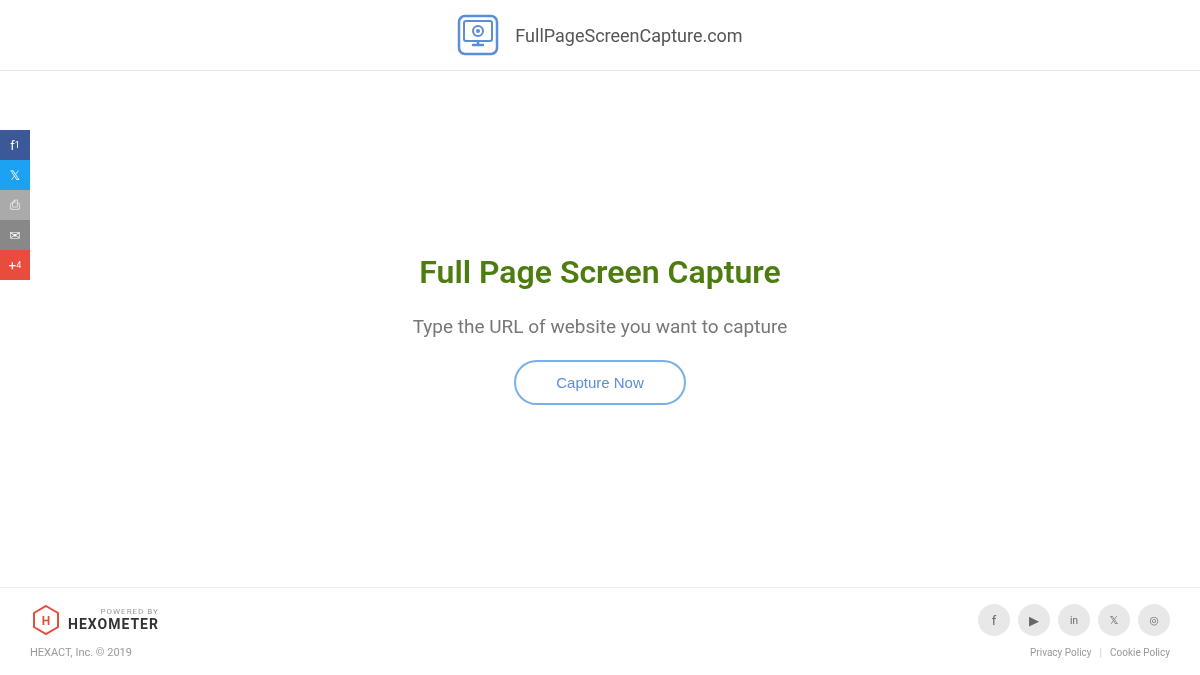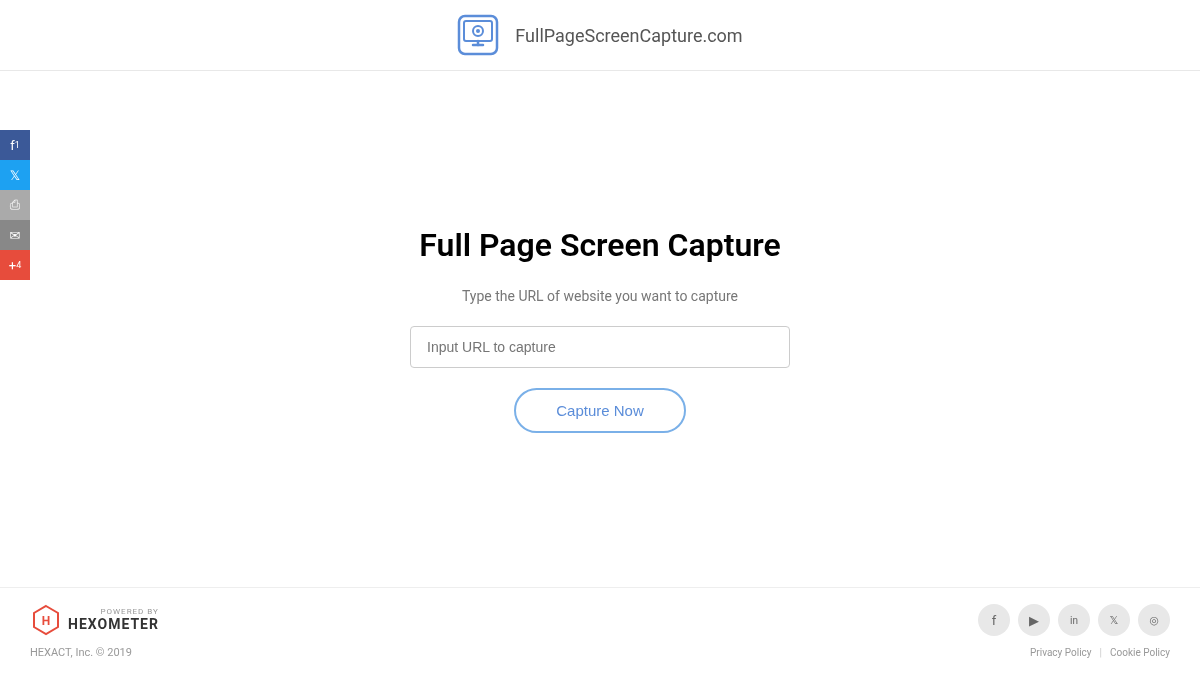--- a/index.html
+++ b/index.html
@@ -72,27 +72,27 @@
     .main {
       flex: 1;
       display: flex;
       flex-direction: column;
       align-items: center;
       justify-content: center;
       padding: 60px 20px;
     }
     .page-title {
       font-size: 32px;
-      color: #000000;
+      color: #4d7c0f;
       font-weight: 600;
       margin-bottom: 24px;
       text-align: right;
     }
     .subtitle {
-      font-size: 14px;
+      font-size: 19px;
       color: #777;
       margin-bottom: 22px;
       text-align: center;
     }
     .url-input {
       width: 380px;
       padding: 12px 16px;
       border: 1px solid #ccc;
       border-radius: 4px;
       font-size: 14px;
@@ -225,21 +225,20 @@
   </a>
   <a class="side-bar-item plus" href="#">
     <span>+</span>
     <span class="side-bar-count">4</span>
   </a>
 </div>
 
 <main class="main">
   <h1 class="page-title">Full Page Screen Capture</h1>
   <p class="subtitle">Type the URL of website you want to capture</p>
-  <input class="url-input" type="text" placeholder="Input URL to capture" style="">
   <button class="capture-btn">Capture Now</button>
 </main>
 
 <footer class="footer">
   <div class="footer-inner">
     <div class="hexometer-logo">
       <svg class="hexometer-hex" viewBox="0 0 32 32" xmlns="http://www.w3.org/2000/svg">
         <polygon points="16,2 28,9 28,23 16,30 4,23 4,9" fill="none" stroke="#e74c3c" stroke-width="2"></polygon>
         <text x="16" y="21" text-anchor="middle" font-size="12" font-weight="bold" fill="#e74c3c">H</text>
       </svg>

